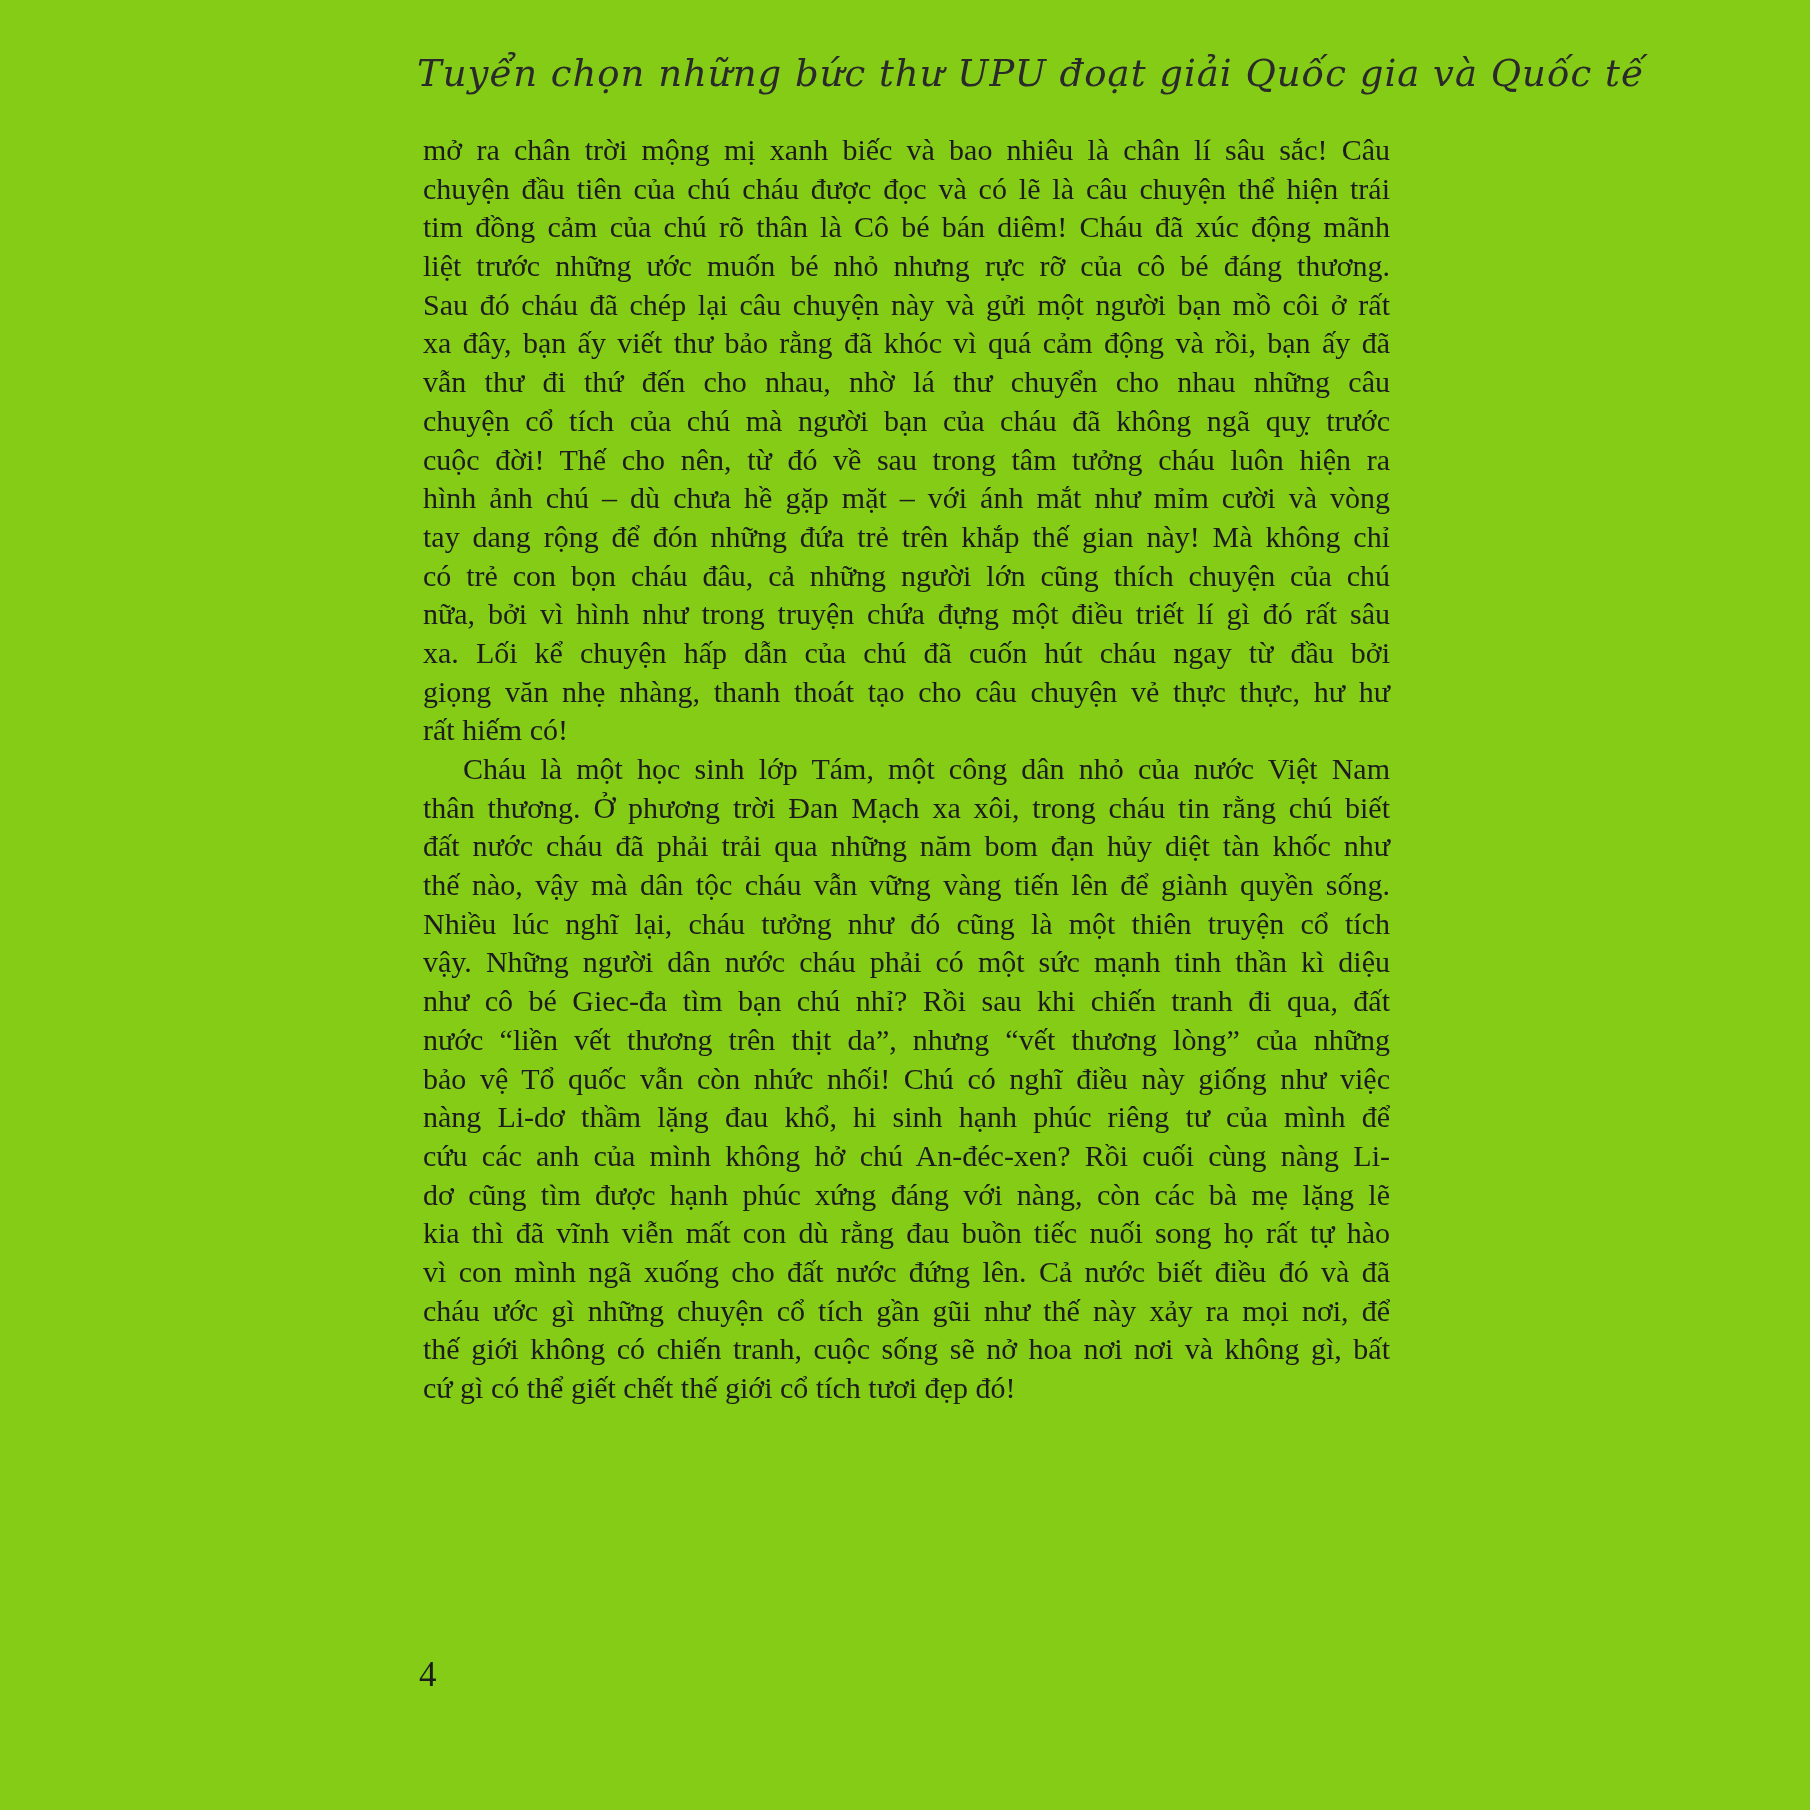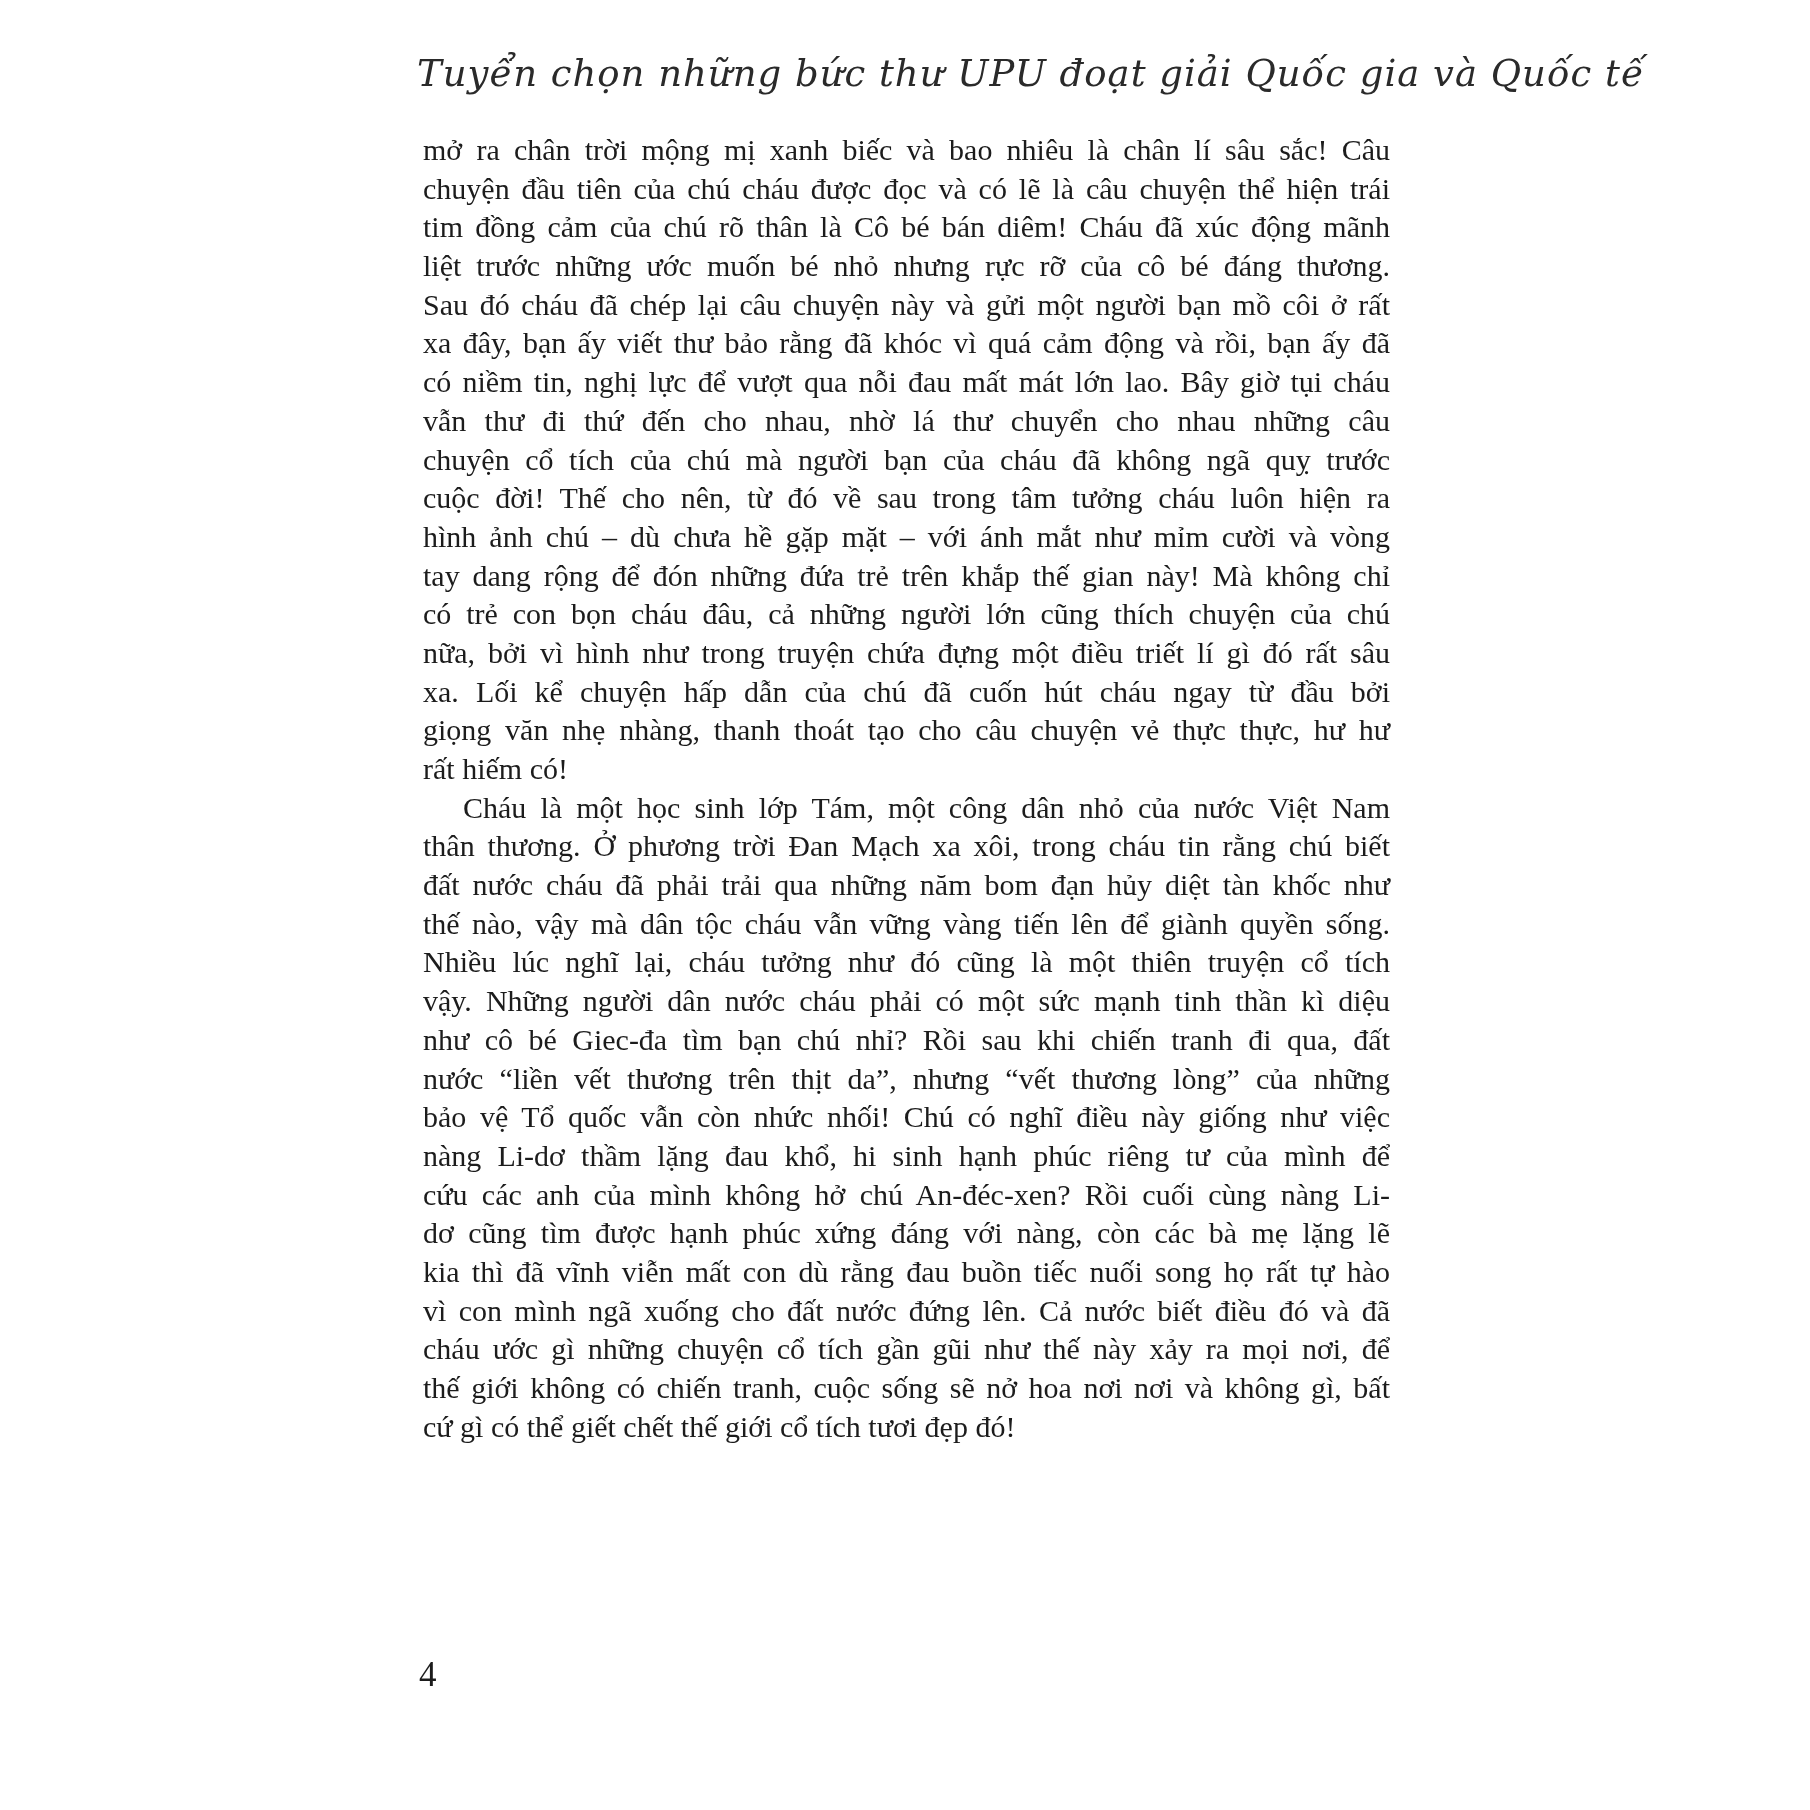--- a/index.html
+++ b/index.html
@@ -4,21 +4,21 @@
 <style>
   html, body {
     margin: 0;
     padding: 0;
     background: #e8e8e8;
   }
   .page {
     position: relative;
     width: 1810px;
     height: 1810px;
-    background: #ffffff;
+    background: #84cc16;
     font-family: "Liberation Serif", serif;
     color: #1c1c1c;
     overflow: hidden;
   }
   .running-header {
     position: absolute;
     top: 52px;
     left: 417px;
     width: 973px;
     text-align: center;
@@ -67,21 +67,20 @@
 
   <div class="running-header">Tuyển chọn những bức thư UPU đoạt giải Quốc gia và Quốc tế</div>
 
   <div class="body-text">
       <div class="line">mở ra chân trời mộng mị xanh biếc và bao nhiêu là chân lí sâu sắc! Câu</div>
       <div class="line">chuyện đầu tiên của chú cháu được đọc và có lẽ là câu chuyện thể hiện trái</div>
       <div class="line">tim đồng cảm của chú rõ thân là Cô bé bán diêm! Cháu đã xúc động mãnh</div>
       <div class="line">liệt trước những ước muốn bé nhỏ nhưng rực rỡ của cô bé đáng thương.</div>
       <div class="line">Sau đó cháu đã chép lại câu chuyện này và gửi một người bạn mồ côi ở rất</div>
       <div class="line">xa đây, bạn ấy viết thư bảo rằng đã khóc vì quá cảm động và rồi, bạn ấy đã</div>
-      <div class="line">có niềm tin, nghị lực để vượt qua nỗi đau mất mát lớn lao. Bây giờ tụi cháu</div>
       <div class="line">vẫn thư đi thứ đến cho nhau, nhờ lá thư chuyển cho nhau những câu</div>
       <div class="line">chuyện cổ tích của chú mà người bạn của cháu đã không ngã quỵ trước</div>
       <div class="line">cuộc đời! Thế cho nên, từ đó về sau trong tâm tưởng cháu luôn hiện ra</div>
       <div class="line">hình ảnh chú – dù chưa hề gặp mặt – với ánh mắt như mỉm cười và vòng</div>
       <div class="line">tay dang rộng để đón những đứa trẻ trên khắp thế gian này! Mà không chỉ</div>
       <div class="line">có trẻ con bọn cháu đâu, cả những người lớn cũng thích chuyện của chú</div>
       <div class="line">nữa, bởi vì hình như trong truyện chứa đựng một điều triết lí gì đó rất sâu</div>
       <div class="line">xa. Lối kể chuyện hấp dẫn của chú đã cuốn hút cháu ngay từ đầu bởi</div>
       <div class="line">giọng văn nhẹ nhàng, thanh thoát tạo cho câu chuyện vẻ thực thực, hư hư</div>
       <div class="line end">rất hiếm có!</div>

